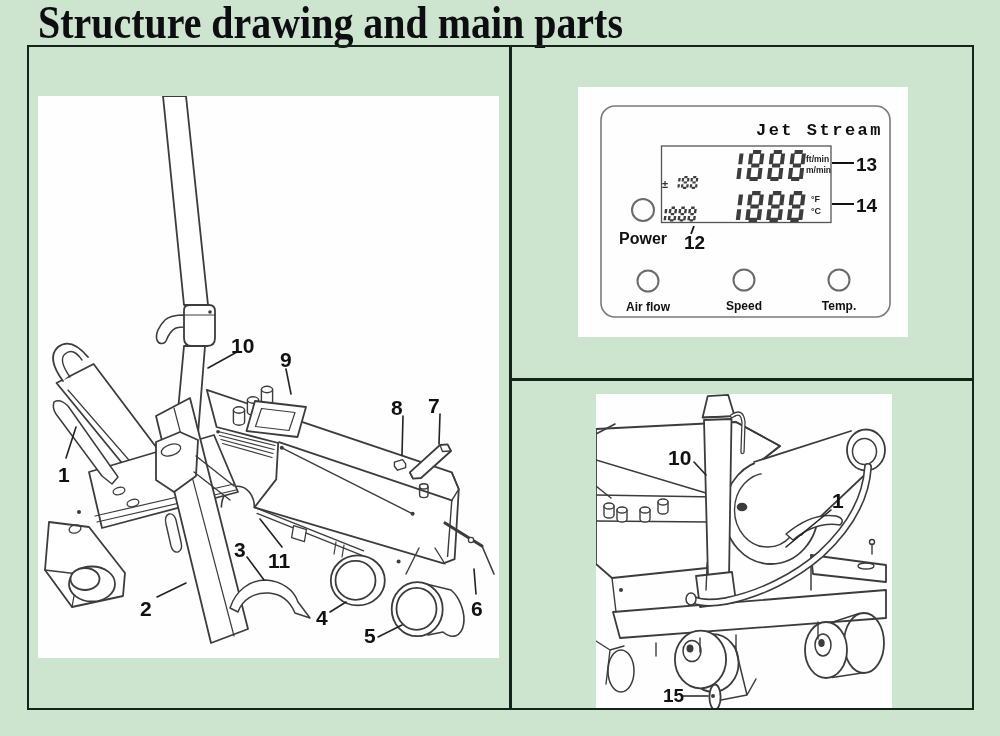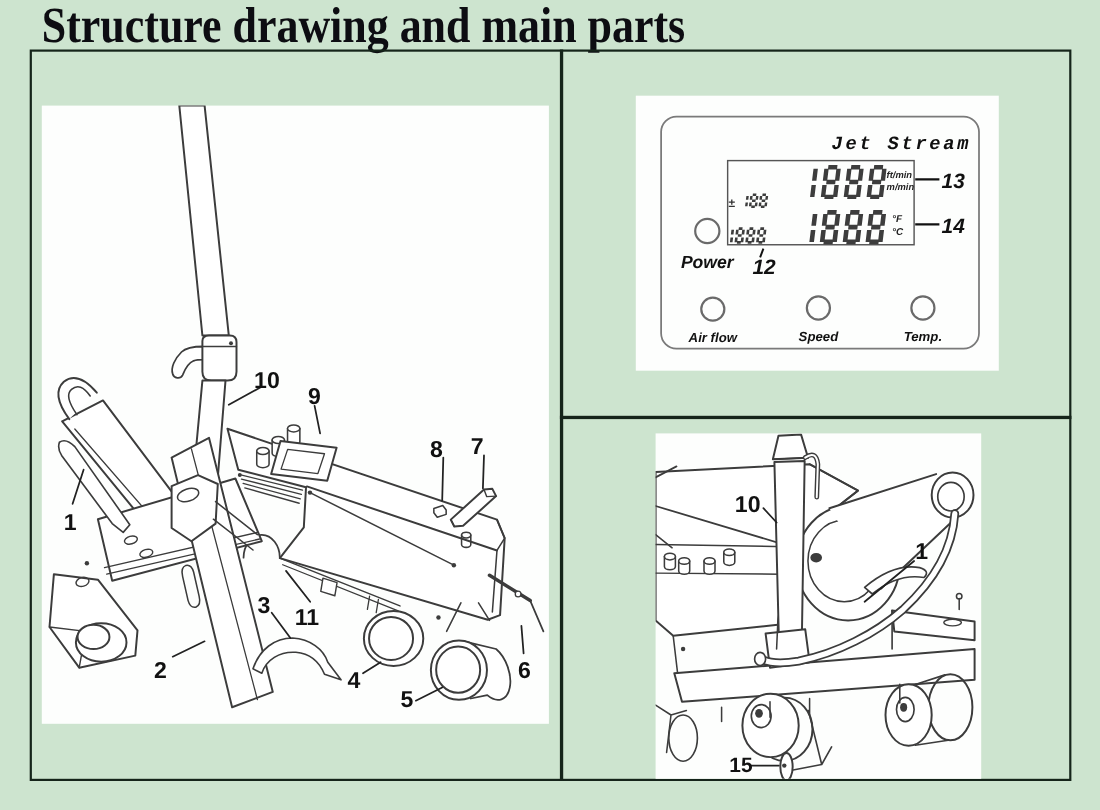--- a/index.html
+++ b/index.html
@@ -4,21 +4,21 @@
 <style>
 html,body{margin:0;padding:0;width:1000px;height:736px;overflow:hidden;}
 body{background:#cde4cf;font-family:"Liberation Sans",sans-serif;position:relative;}
 #title{position:absolute;left:38px;top:-4px;font-family:"Liberation Serif",serif;font-weight:bold;font-size:46px;transform:scaleX(0.868);transform-origin:0 0;color:#0d0d12;letter-spacing:0px;white-space:nowrap;}
 .box{position:absolute;box-sizing:border-box;}
 #outer{left:27px;top:45px;width:947px;height:665px;border:2px solid #15241a;}
 #vdiv{left:509px;top:45px;width:3px;height:665px;background:#15241a;}
 #hdiv{left:509px;top:378px;width:465px;height:3px;background:#15241a;}
 .panel{position:absolute;background:#fdfefd;}
 #pL{left:38px;top:96px;width:461px;height:562px;}
-#pTR{left:578px;top:87px;width:330px;height:250px;font-style:italic;}
+#pTR{left:578px;top:87px;width:330px;height:250px;}
 #pBR{left:596px;top:394px;width:296px;height:314px;}
 svg{position:absolute;left:0;top:0;}
 </style>
 </head>
 <body>
 <div id="title">Structure drawing and main parts</div>
 <div class="box" id="outer"></div>
 <div class="box" id="vdiv"></div>
 <div class="box" id="hdiv"></div>
 <div class="panel" id="pL">

